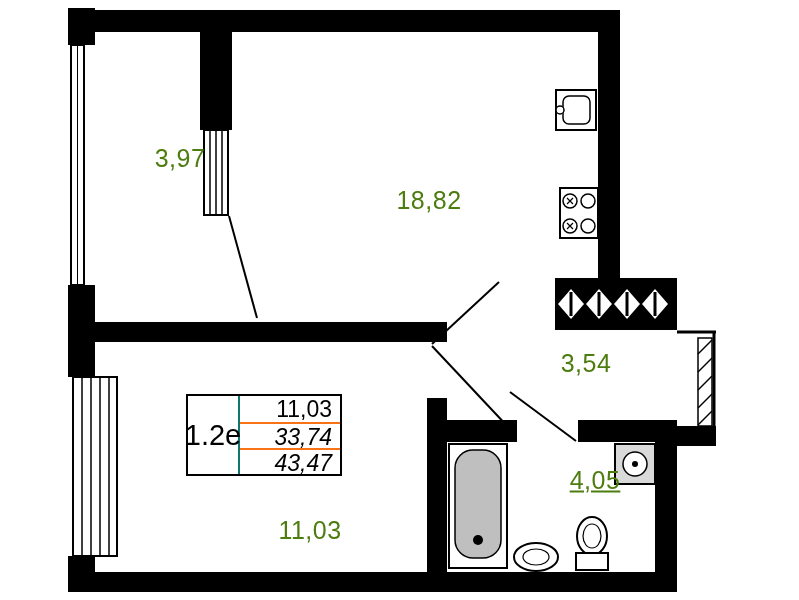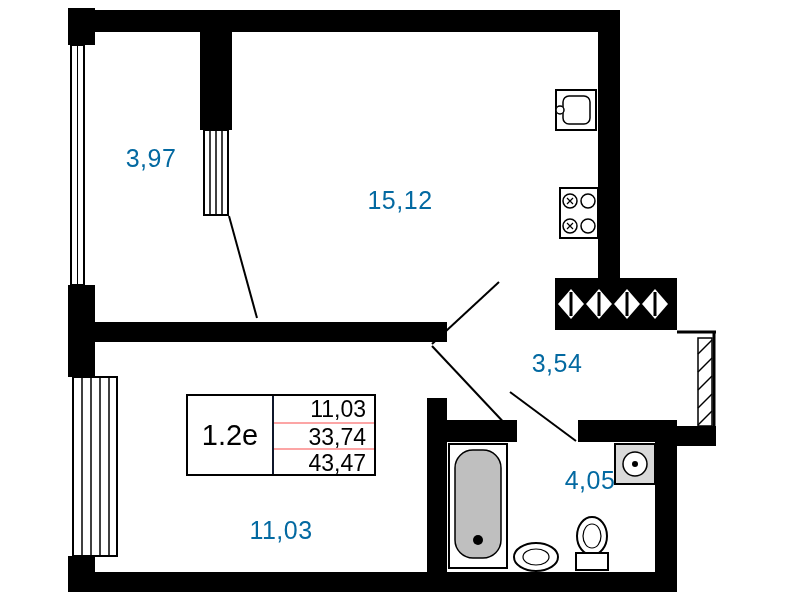--- a/index.html
+++ b/index.html
@@ -2,36 +2,36 @@
 <html><head>
 <meta charset="utf-8">
 <style>
   * { margin:0; padding:0; box-sizing:border-box; }
   html,body { background:#ffffff; }
   body { font-family:"Liberation Sans", sans-serif; color:#000; }
   .plan { position:relative; width:799px; height:600px; background:#fff; overflow:hidden; }
   .plan svg { position:absolute; left:0; top:0; }
   .room-label {
     position:absolute; transform:translate(-50%,-50%);
-    font-size:25px; letter-spacing:.5px; white-space:nowrap; color:#0369a1;
+    font-size:25px; letter-spacing:.5px; white-space:nowrap; color:#4d7c0f;margin-left:29px;
   }
   .legend {
     position:absolute; left:186px; top:394px;
     display:flex; border:2px solid #000; background:#fff;
   }
   .legend-type {
-    width:86px; display:flex; align-items:center; justify-content:center;
-    font-size:29px; border-right:2px solid #0f172a;
+    width:52px; display:flex; align-items:center; justify-content:center;
+    font-size:29px; border-right:2px solid #0f766e;
   }
   .legend-rows { display:flex; flex-direction:column; }
   .legend-row {
     width:100px; height:26px; line-height:26px;
     font-size:23px; text-align:right; padding-right:8px;
   }
-  .legend-row + .legend-row { border-top:2px solid #fca5a5; }
+  .legend-row + .legend-row { border-top:2px solid #f97316;font-style:italic; }
 </style>
 </head>
 <body>
 
 <div class="plan">
 
   <svg width="799" height="600" viewBox="0 0 799 600">
 
     <g fill="#000000">
       <rect x="68" y="8" width="27" height="37"></rect>
@@ -131,24 +131,24 @@
       <rect x="576" y="553" width="32" height="17" stroke-width="2"></rect>
     </g>
     <g stroke="#000">
       <rect x="615" y="444" width="40" height="40" stroke-width="2" fill="#d9d9d9"></rect>
       <circle cx="635" cy="464" r="12" fill="#fff" stroke-width="1.5"></circle>
       <circle cx="635" cy="464" r="3" fill="#000" stroke="none"></circle>
     </g>
   </svg>
 
   <div class="room-label" style="left:151px; top:158px;">3,97</div>
-  <div class="room-label" style="left:400px; top:200px;">15,12</div>
+  <div class="room-label" style="left:400px; top:200px;">18,82</div>
   <div class="room-label" style="left:557px; top:363px;">3,54</div>
   <div class="room-label" style="left:281px; top:530px;">11,03</div>
-  <div class="room-label" style="left:590px; top:480px;">4,05</div>
+  <div class="room-label" style="left:566px; top:480px;text-decoration:underline;">4,05</div>
 
   <div class="legend">
     <div class="legend-type">1.2e</div>
     <div class="legend-rows">
       <div class="legend-row">11,03</div>
       <div class="legend-row">33,74</div>
       <div class="legend-row">43,47</div>
     </div>
   </div>
 

